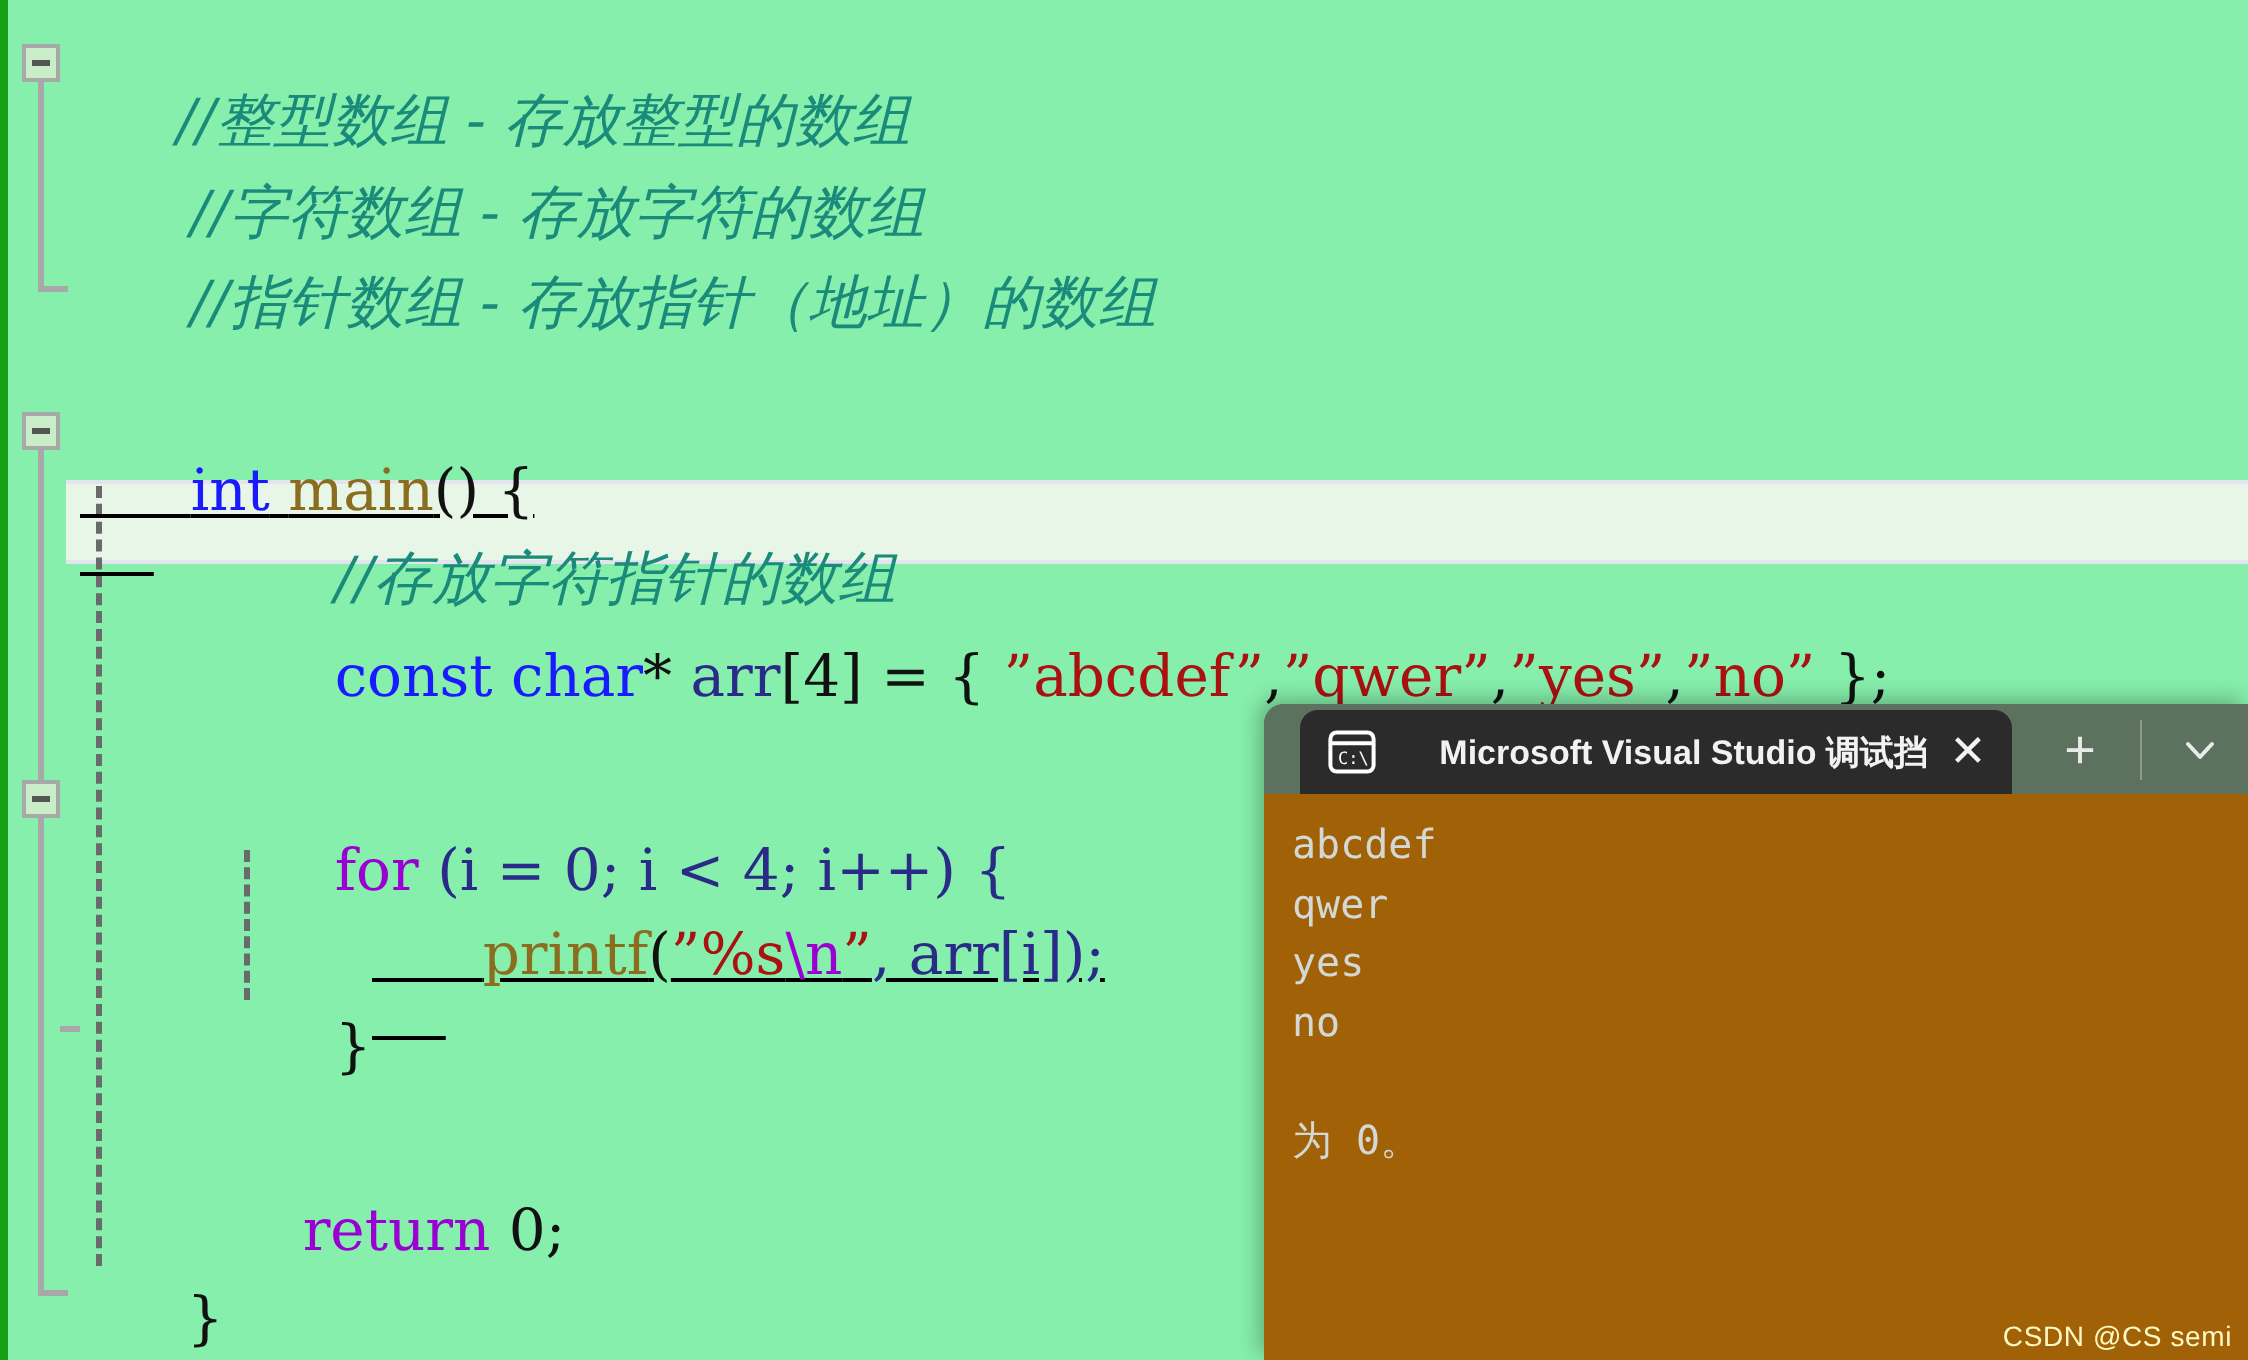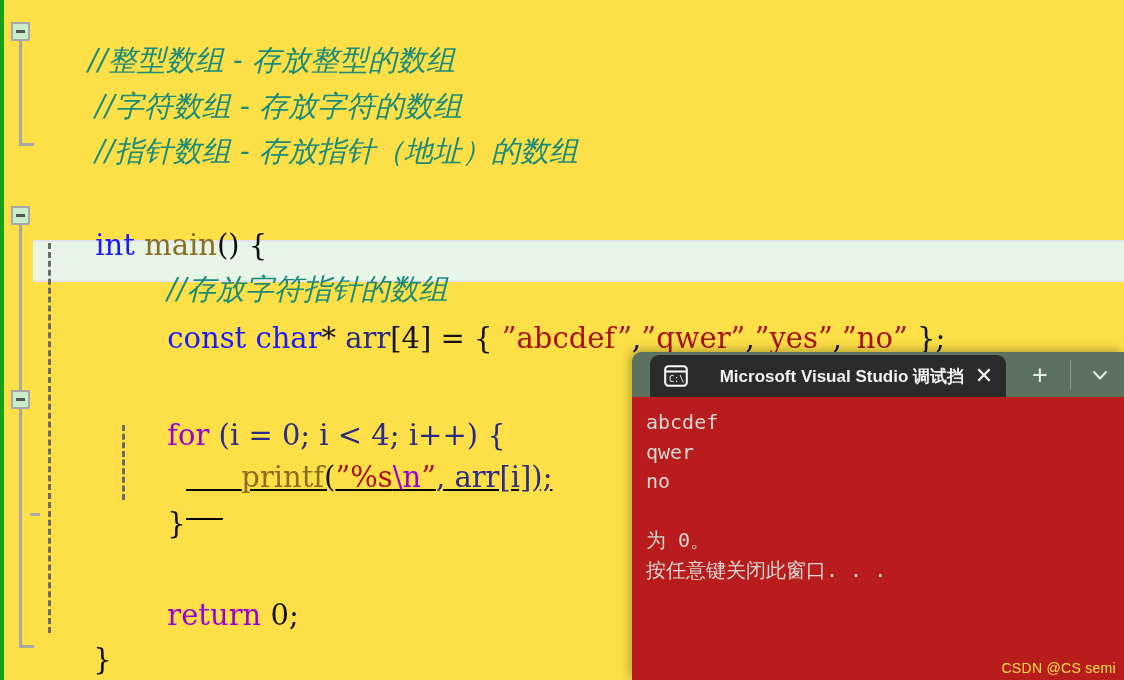--- a/index.html
+++ b/index.html
@@ -15,21 +15,21 @@
     overflow: hidden;
     background: #c9ecc9;
     font-family: "DejaVu Serif", "Liberation Serif", serif;
     user-select: none;
   }
 
   
   #editor {
     position: absolute;
     inset: 0;
-    background: #fde047;
+    background: #86efac;
   }
 
   
   .change-bar {
     position: absolute;
     left: 0;
     width: 4px;
     background: #16a016;
   }
 
@@ -197,21 +197,21 @@
     height: 22px;
     color: #e8ece8;
   }
 
   #term-body {
     position: absolute;
     left: 0;
     top: 45px;
     right: 0;
     bottom: 0;
-    background: #b91c1c;
+    background: #a16207;
     padding: 11px 0 0 14px;
     box-sizing: border-box;
   }
   #term-body-border {
     position: absolute;
     left: 0;
     top: 45px;
     width: 3px;
     bottom: 0;
     background: #7d8f7e;
@@ -222,21 +222,21 @@
     font-size: 20px;
     line-height: 29.5px;
     white-space: pre;
   }
   .term-blank { height: 29.5px; }
 
   #watermark {
     position: absolute;
     right: 8px;
     bottom: 4px;
-    color: #fde047;
+    color: #fef9c3;
     font-family: "Liberation Sans", sans-serif;
     font-size: 14px;
     letter-spacing: 0.3px;
     text-align: right;
   }
 </style>
 </head>
 <body>
 
 <div id="screen">
@@ -267,21 +267,21 @@
     </div>
 
     <div class="code-line" style="left:40px;top:63px;text-align:right;">
       <span class="cm cn-comment">//字符数组 - 存放字符的数组</span>
     </div>
 
     <div class="code-line" style="left:40px;top:108px;">
       <span class="cm cn-comment">//指针数组 - 存放指针（地址）的数组</span>
     </div>
 
-    <div class="code-line" style="left:40px;top:202px;">
+    <div class="code-line" style="left:40px;top:202px;text-decoration:underline;">
       <span class="kw">int</span><span class="pl"> </span><span class="fn">main</span><span class="pl">() {</span>
     </div>
 
     <div class="code-line" style="left:112px;top:246px;">
       <span class="cm cn-comment">//存放字符指针的数组</span>
     </div>
 
     <div class="code-line" style="left:112px;top:295px;">
       <span class="kw">const</span><span class="pl"> </span><span class="kw">char</span><span class="pl">*</span><span class="id"> arr</span><span class="pl">[4] = { </span><span class="st">”abcdef”</span><span class="pl">,</span><span class="st">”qwer”</span><span class="pl">,</span><span class="st">”yes”</span><span class="pl">,</span><span class="st">”no”</span><span class="pl"> };</span>
     </div>
@@ -292,21 +292,21 @@
     </div>
 
     <div class="code-line" style="left:186px;top:434px;text-decoration:underline;">
       <span class="fn">printf</span><span class="pl">(</span><span class="st">”%s</span><span class="esc">\n</span><span class="st">”</span><span class="id">, arr[i]);</span>
     </div>
 
     <div class="code-line" style="left:112px;top:480px;">
       <span class="pl">}</span>
     </div>
 
-    <div class="code-line" style="left:112px;top:572px;">
+    <div class="code-line" style="left:96px;top:572px;">
       <span class="ctl">return</span><span class="num"> 0;</span>
     </div>
 
     <div class="code-line" style="left:38px;top:616px;">
       <span class="pl">}</span>
     </div>
   </div>
 
   <div id="terminal">
 
@@ -333,22 +333,22 @@
           <polyline points="8,8 14,14.5 20,8" fill="none" stroke="#e8ece8" stroke-width="2" stroke-linecap="round" stroke-linejoin="round"></polyline>
         </svg>
       </div>
     </div>
 
     <div id="term-body-border"></div>
 
     <div id="term-body">
       <div class="term-line">abcdef</div>
       <div class="term-line">qwer</div>
+      <div class="term-line">yes</div>
       <div class="term-line">no</div>
       <div class="term-line term-blank"></div>
       <div class="term-line">为 0。</div>
-      <div class="term-line">按任意键关闭此窗口. . .</div>
     </div>
 
     <div id="watermark">CSDN @CS semi</div>
   </div>
 
 </div>
 
 </body></html>

